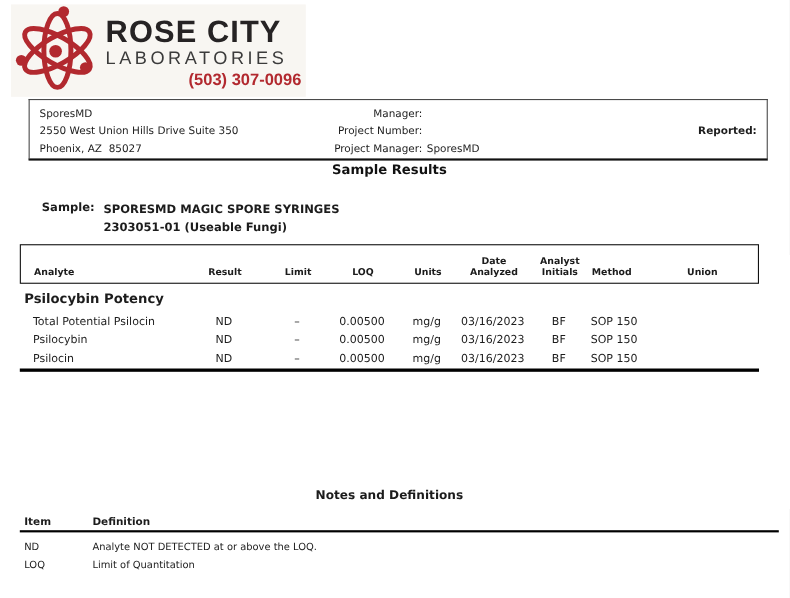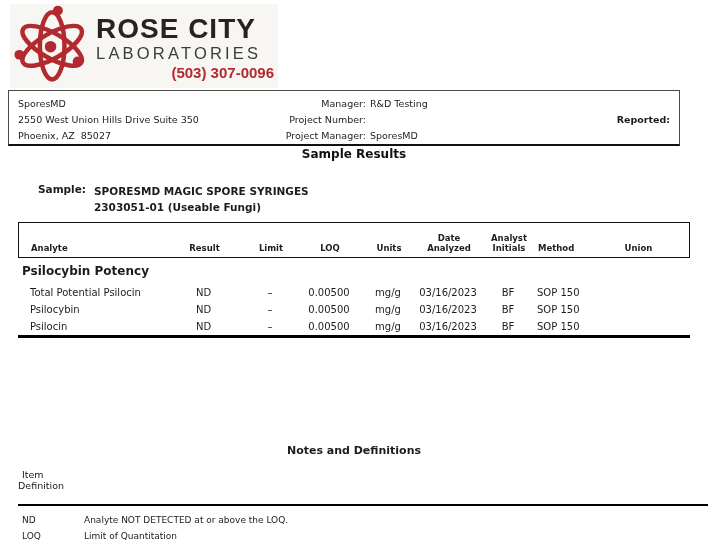--- a/index.html
+++ b/index.html
@@ -24,21 +24,21 @@
   .report-head { position:absolute; right:8px; top:6px; width:420px; text-align:right; }
   .report-title { font-family:"Liberation Sans",sans-serif; font-weight:700; font-size:29px;
     line-height:34px; color:#111; white-space:nowrap; }
   .cred-line1, .cred-line2 { font-size:9px; color:#222; line-height:13px; white-space:nowrap; }
   .cred-line1 span { margin-left:16px; }
   .cred-line1 span:first-child { margin-left:0; }
   .cred-line2 { padding-right:10px; }
   .cred-line2 span { margin-left:38px; }
   .cred-line2 span:first-child { margin-left:0; }
   
-  .info-box { position:absolute; left:8px; top:90px; width:672px; height:56px;
+  .info-box { position:absolute; left:26px; top:90px; width:672px; height:56px;
     border:1px solid #4a4a4a; border-bottom:2px solid #111; padding:5px 9px 0 9px; }
   .info-row { display:flex; font-size:9.5px; line-height:16px; white-space:pre-wrap; }
   .ib-client { width:200px; }
   .ib-label { width:148px; text-align:right; }
   .ib-value { flex:1; padding-left:4px; text-align:left; }
   .ib-right { width:130px; text-align:right; }
   .bold { font-weight:700; }
   
   .sample-results-title { position:absolute; left:18px; top:147px; width:672px;
     text-align:center; font-weight:700; font-size:12px; color:#111; }
@@ -60,22 +60,22 @@
   .c-analyst { width:58px;  text-align:center; }
   .c-method  { width:64px;  text-align:left; }
   .c-note    { flex:1;      text-align:center; padding-right:14px; }
   .hdr-wrap span { display:inline-block; width:44px; }
   .rt-category { font-weight:700; font-size:12px; padding:6px 0 3px 4px; }
   .rt-bottom-rule { height:3px; background:#000; margin-top:3px; }
   
   .notes-title { position:absolute; left:18px; top:444px; width:672px; text-align:center;
     font-weight:700; font-size:11px; }
   .notes-table { position:absolute; left:18px; top:469px; width:690px; }
-  .nt-header { display:flex; font-weight:400; font-size:9.5px; padding-bottom:13px;
-    border-bottom:2px solid #000;flex-direction:column; }
+  .nt-header { display:flex; font-weight:700; font-size:9.5px; padding-bottom:2px;
+    border-bottom:2px solid #000; }
   .nt-row { display:flex; font-size:9px; line-height:16px; }
   .nt-item { width:66px; padding-left:4px; }
   .nt-def { flex:1; }
   .nt-body { padding-top:6px; }
 </style>
 </head>
 <body>
 
 <div class="page">
 
@@ -100,21 +100,20 @@
       <div class="logo-name-bottom">LABORATORIES</div>
       <div class="logo-phone">(503) 307-0096</div>
     </div>
   </div>
 
 
   <div class="info-box">
     <div class="info-row">
       <div class="ib-client">SporesMD</div>
       <div class="ib-label">Manager:</div>
-      <div class="ib-value">R&amp;D Testing</div>
       <div class="ib-right"></div>
     </div>
     <div class="info-row">
       <div class="ib-client">2550 West Union Hills Drive Suite 350</div>
       <div class="ib-label">Project Number:</div>
       <div class="ib-value"></div>
       <div class="ib-right bold">Reported:</div>
     </div>
     <div class="info-row">
       <div class="ib-client">Phoenix, AZ  85027</div>

